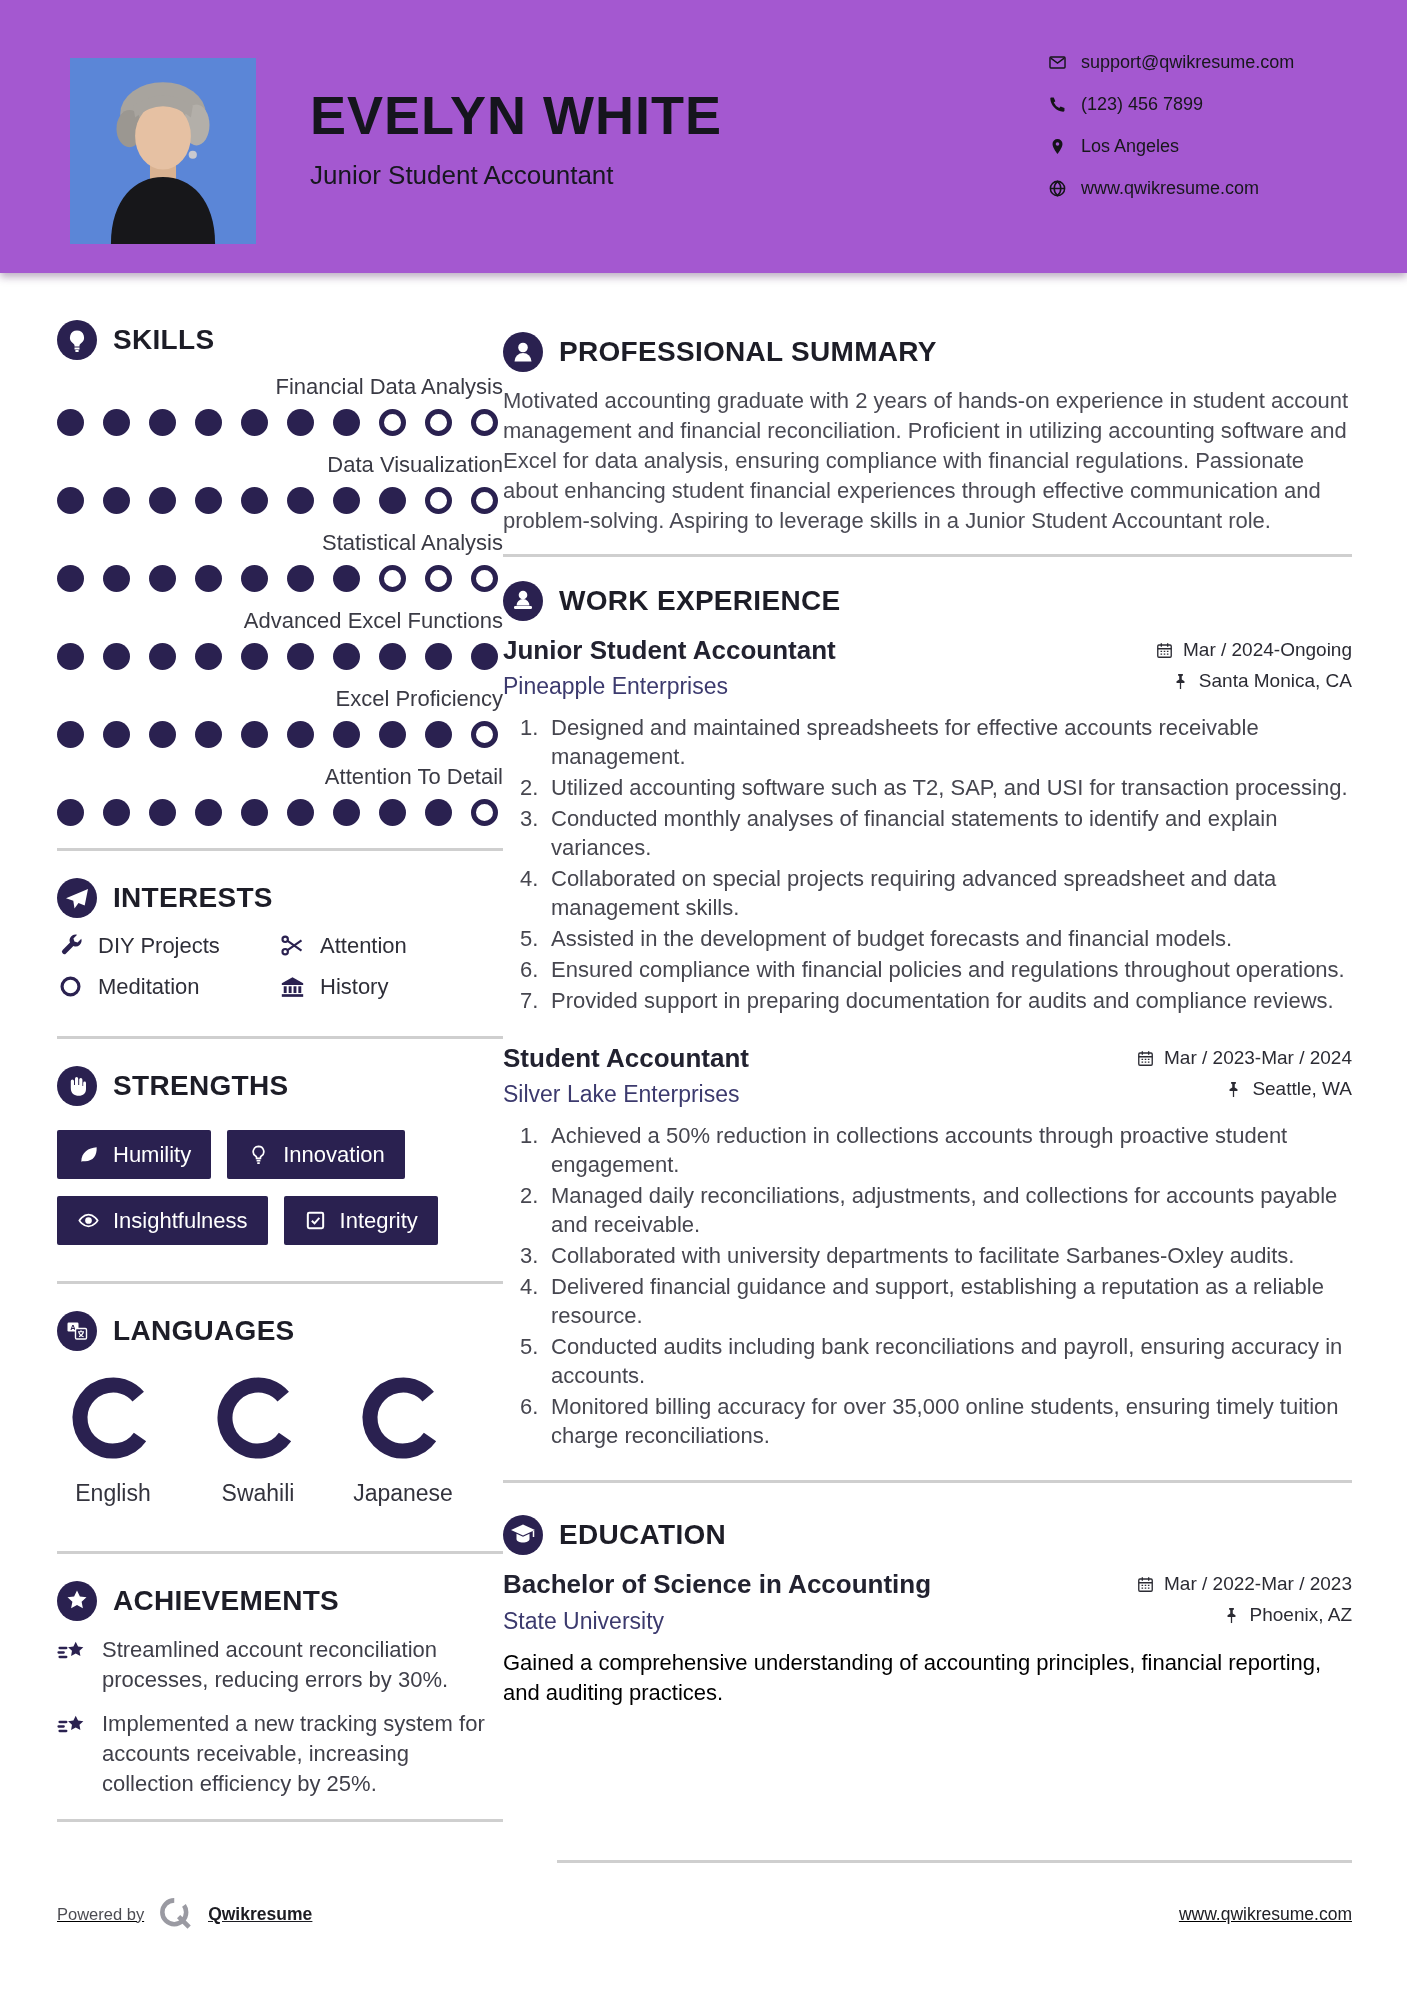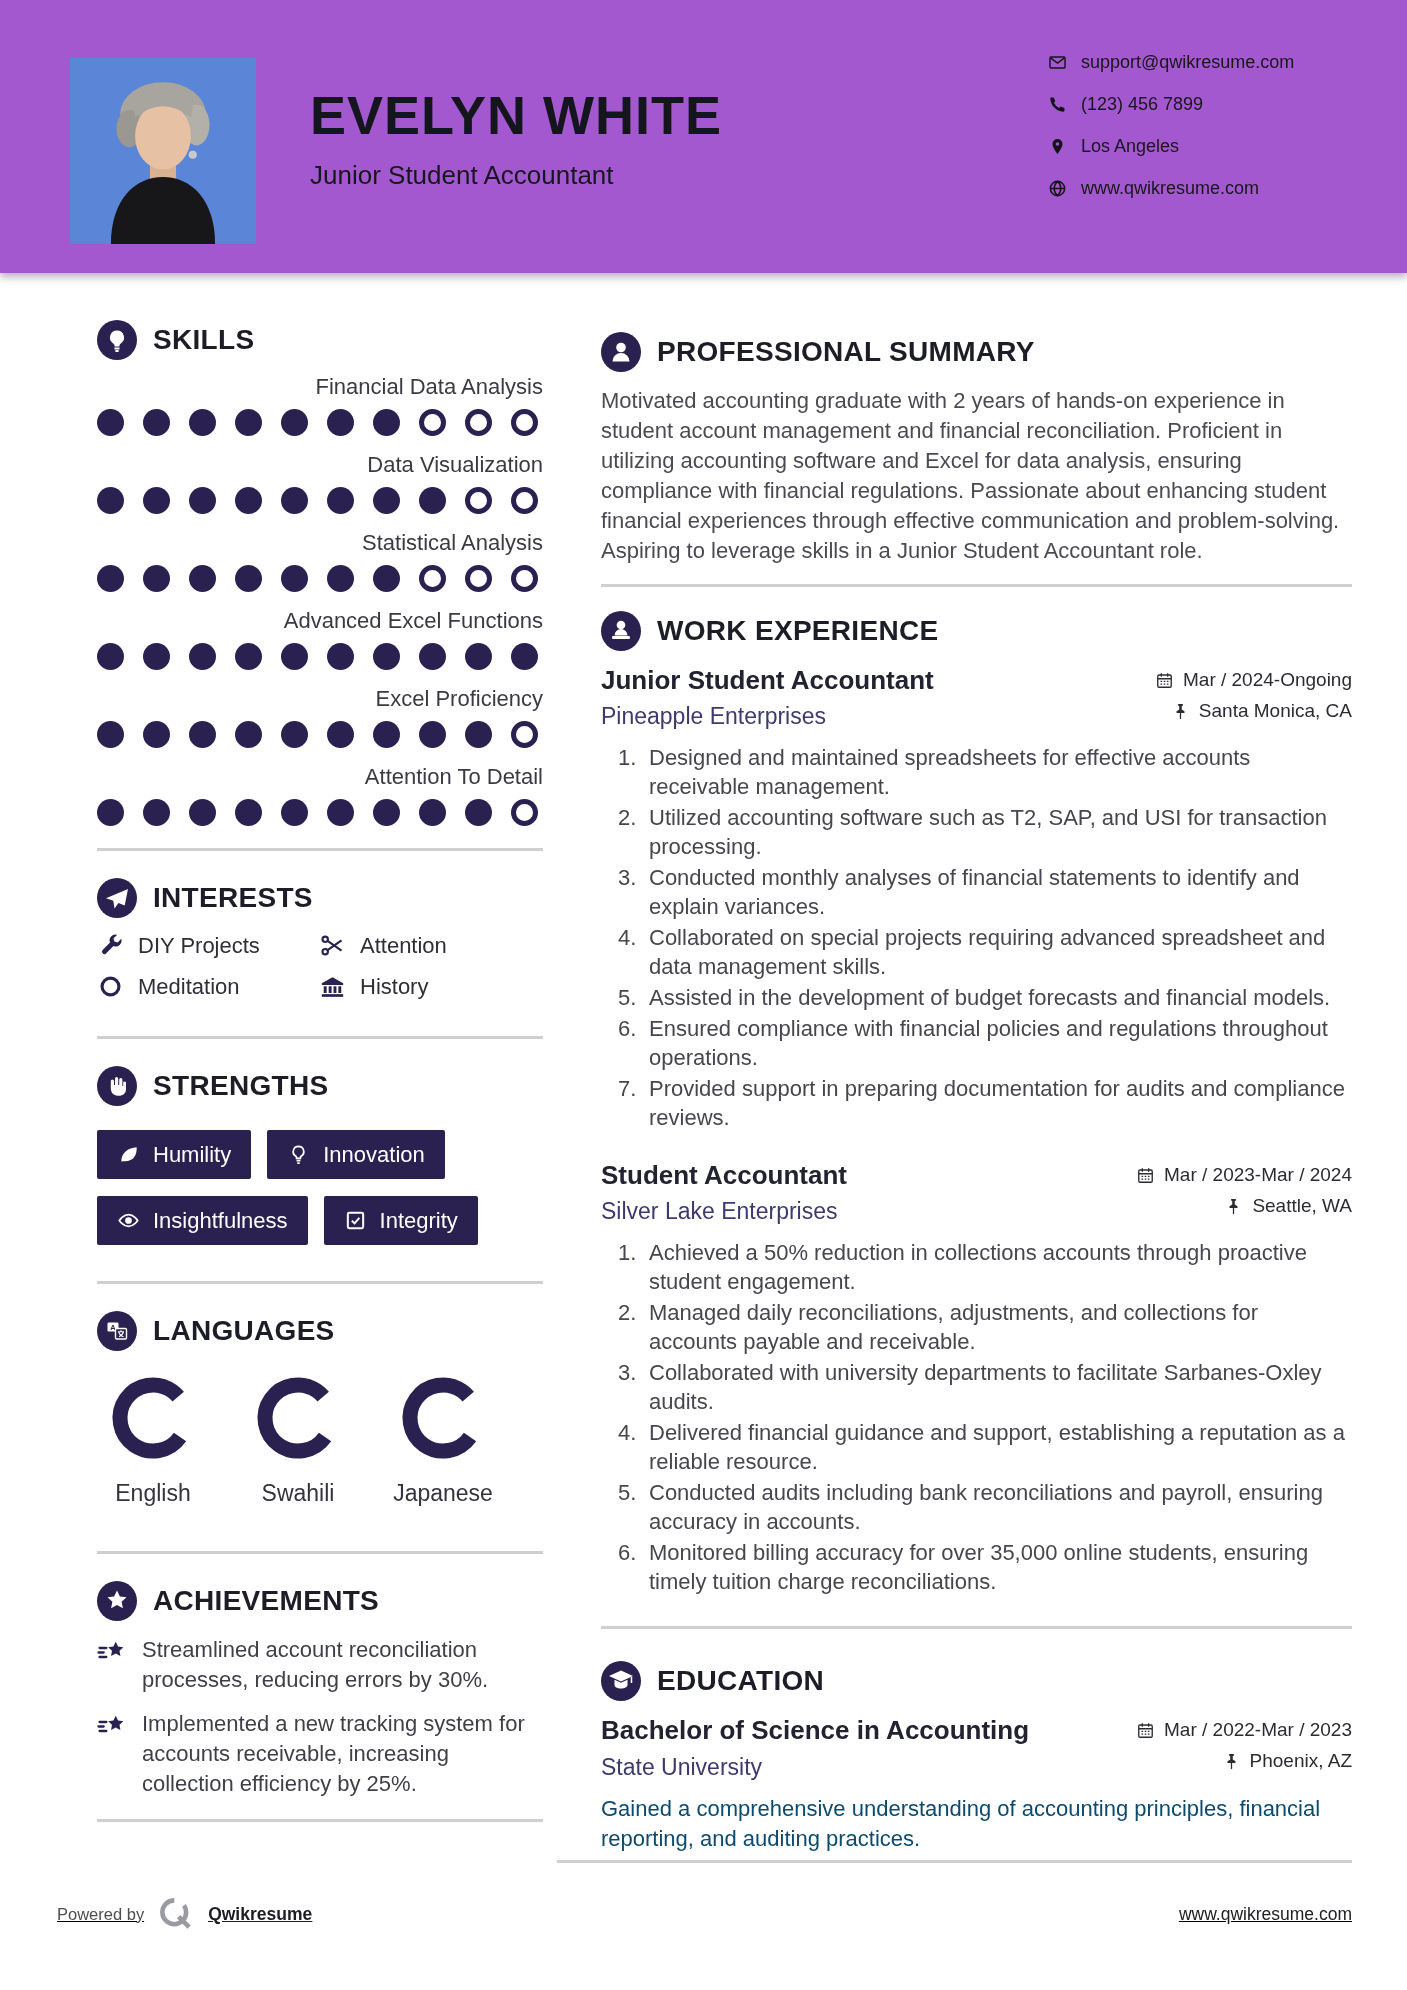--- a/index.html
+++ b/index.html
@@ -8,21 +8,21 @@
   
   .header{position:absolute;top:0;left:0;width:100%;height:273px;background:var(--purple,#a458d0);
           box-shadow:0 4px 8px rgba(60,20,80,.35);}
   .photo{position:absolute;left:70px;top:58px;width:186px;height:186px;overflow:hidden;}
   .name{position:absolute;left:310px;top:84px;font-size:54px;font-weight:800;color:#15151d;letter-spacing:1px;}
   .role{position:absolute;left:310px;top:160px;font-size:26px;font-weight:500;color:#17171f;}
   .contact{position:absolute;left:1048px;top:52px;display:flex;flex-direction:column;gap:21px;}
   .contact-row{display:flex;align-items:center;gap:14px;font-size:18px;color:#17171b;}
   .contact-row svg{width:19px;height:19px;color:#141418;flex:none;}
   
-  .content{position:absolute;top:273px;left:0;right:0;bottom:0;padding:47px 55px 0 57px;display:flex;gap:58px;margin-left:40px;}
+  .content{position:absolute;top:273px;left:0;right:0;bottom:0;padding:47px 55px 0 57px;display:flex;}
   aside{width:446px;flex:none;}
   main{flex:1;min-width:0;padding-top:12px;}
   .divider{height:3px;background:#cfcfcf;border:none;margin:0 0 27px 0;}
   
   .sec-head{display:flex;align-items:center;gap:16px;margin-bottom:14px;}
   .sec-head svg{width:40px;height:40px;flex:none;}
   .sec-title{font-size:28px;font-weight:800;color:#1d1d27;letter-spacing:.3px;}
   
   .skill{margin-bottom:16px;text-align:right;}
   .skill-label{font-size:22px;color:#3a3a44;margin-bottom:9px;}
@@ -57,21 +57,21 @@
   .job-meta{text-align:right;padding-top:4px;flex:none;}
   .meta-row{display:flex;justify-content:flex-end;align-items:center;gap:9px;font-size:19px;color:#2b2b33;margin-bottom:9px;}
   .meta-row svg{width:19px;height:19px;color:#2b2b33;flex:none;}
   ol.bullets{margin:12px 0 0 0;padding:0;list-style:none;counter-reset:b;}
   ol.bullets li{position:relative;padding-left:48px;font-size:22px;line-height:29px;color:#46464f;margin-bottom:2px;}
   ol.bullets li::before{counter-increment:b;content:counter(b) ".";position:absolute;left:17px;color:#46464f;}
   .job + .job{margin-top:28px;}
   .work-div{margin-top:30px;margin-bottom:32px;}
   .degree{font-size:26px;font-weight:700;color:#222230;margin:0;}
   .school{font-size:23px;color:#3c3a6e;margin-top:8px;}
-  .edu-desc{font-size:22px;line-height:30px;color:#0c4a6e;margin-top:13px;}
+  .edu-desc{font-size:22px;line-height:30px;color:#000000;margin-top:13px;}
   
   .footer-divider{position:absolute;left:557px;right:55px;top:1860px;height:3px;background:#cfcfcf;}
   .footer{position:absolute;left:57px;right:55px;top:1893px;display:flex;justify-content:space-between;align-items:center;text-decoration:underline;}
   .powered{display:flex;align-items:center;gap:11px;font-size:16.5px;color:#4c4c52;}
   .qlogo{width:42px;height:42px;}
   .brand{font-size:17.5px;color:#1c1c22;font-weight:600;text-decoration:underline;}
   .site{font-size:17.5px;color:#202026;}
 </style>
 </head>
 <body>

